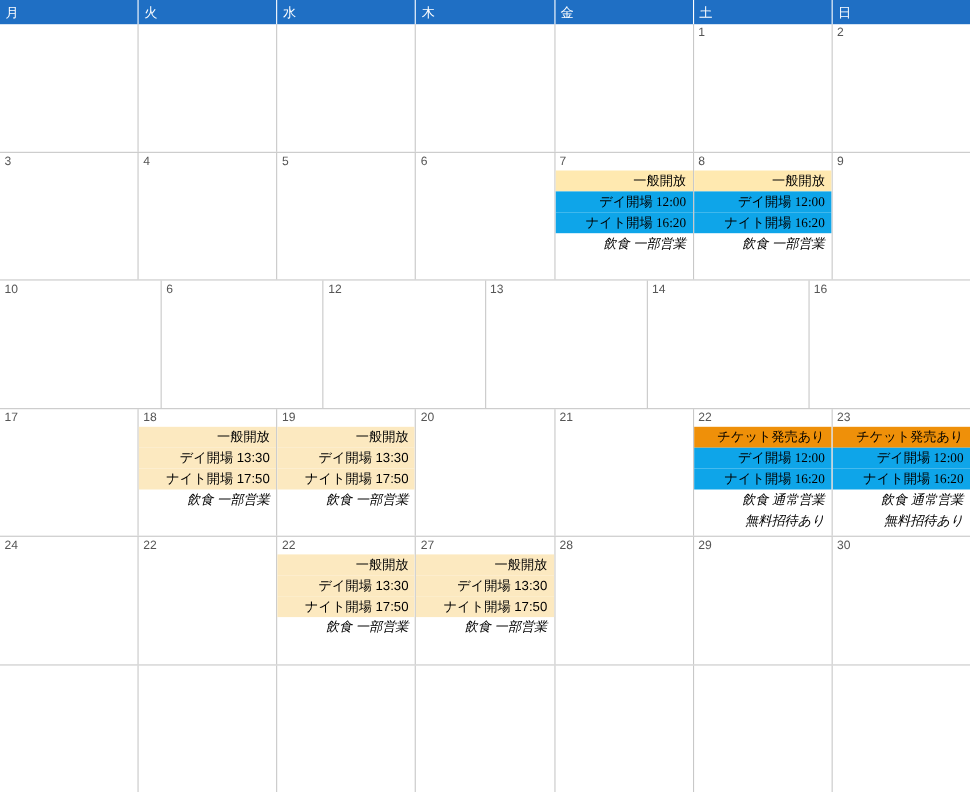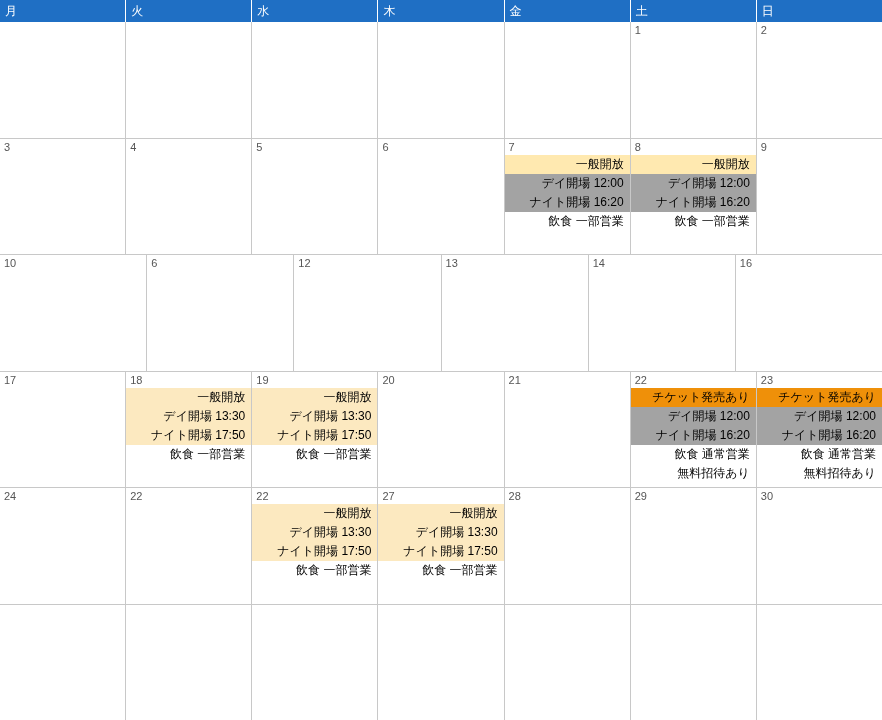--- a/index.html
+++ b/index.html
@@ -90,28 +90,30 @@
     white-space: nowrap;
     overflow: hidden;
   }
   .ev-pale {
     background: #ffe9b0;
   }
   .ev-light {
     background: #fce9c0;
   }
   .ev-orange {
-    background: #a3a3a3;
+    background: #0ea5e9;
+    font-family: Liberation Serif, serif;
   }
   .ev-deep {
     background: #ef9009;
     font-weight: normal;
   }
   .ev-plain {
     background: transparent;
+    font-style: italic;
   }
 </style>
 </head>
 <body>
 
 <div class="calendar">
   <div class="header-row" id="header-row">
       <div class="header-cell">月</div>
       <div class="header-cell">火</div>
       <div class="header-cell">水</div>

